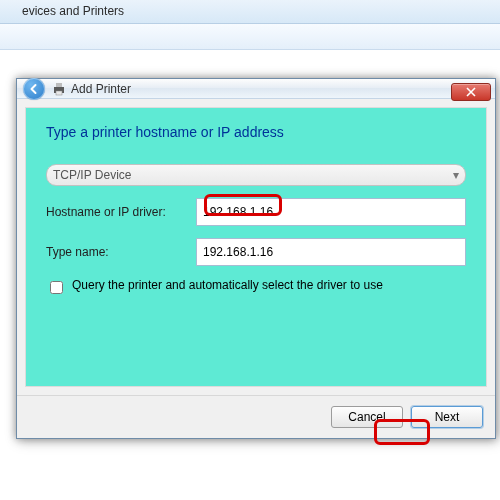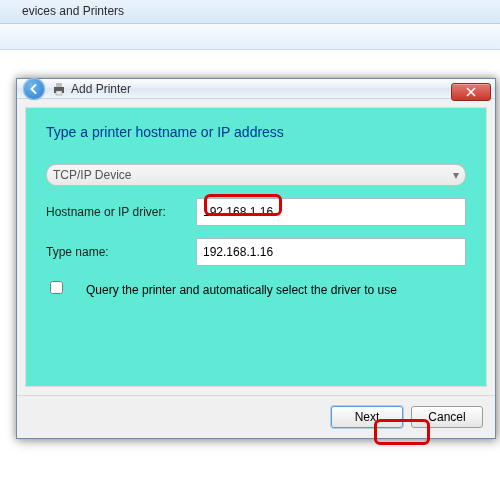--- a/index.html
+++ b/index.html
@@ -112,21 +112,21 @@
     flex: 1;
     height: 28px;
     border: 1px solid #a7bcd3;
     background: #ffffff;
     padding: 0 6px;
     font-family: inherit;
     font-size: 12px;
     line-height: 20px;
   }
   .checkbox-row {
-    display: flex; align-items: flex-end; gap: 20px; margin-top: 4px;
+    display: flex; align-items: flex-start; gap: 6px; margin-top: 4px;
   }
   .checkbox-row input { width: 13px; height: 13px; }
   .buttonbar {
     background: #f0f0f0;
     border-top: 1px solid #d8d8d8;
     padding: 10px 12px;
     display: flex;
     justify-content: flex-end;
     gap: 8px;
   }
@@ -203,19 +203,19 @@
       <input class="input" type="text" value="192.168.1.16" style="">
     </div>
 
     <div class="checkbox-row">
       <input type="checkbox" style="">
       <span>Query the printer and automatically select the driver to use</span>
     </div>
   </div>
 
   <div class="buttonbar">
+    <button class="btn">Cancel</button>
     <button class="btn default">Next</button>
-    <button class="btn">Cancel</button>
   </div>
 </div>
 
 <div class="annot" style="left:204px; top:194px; width:78px; height:22px;"></div>
 <div class="annot" style="left:374px; top:419px; width:56px; height:26px;"></div>
 
 </body></html>

